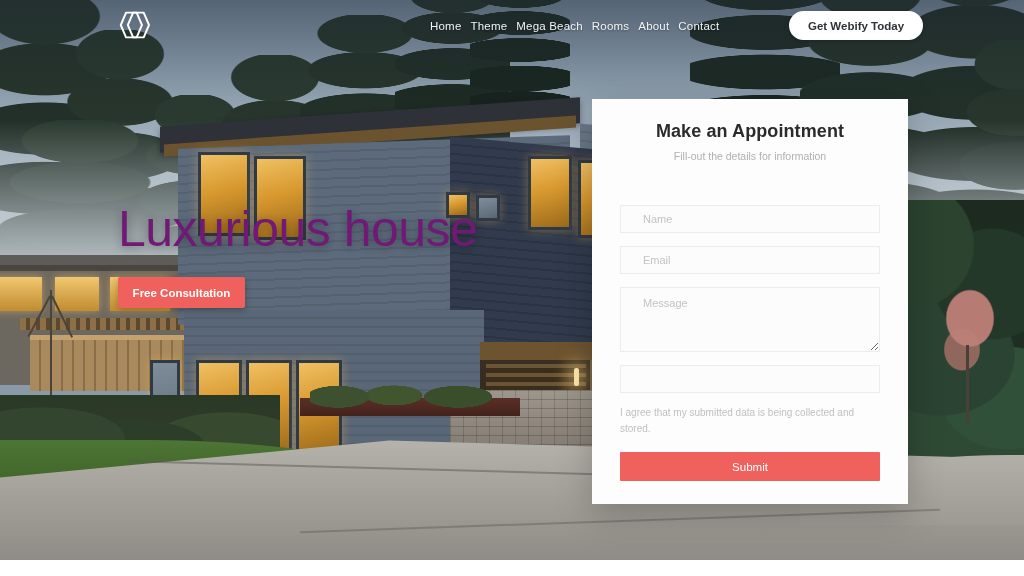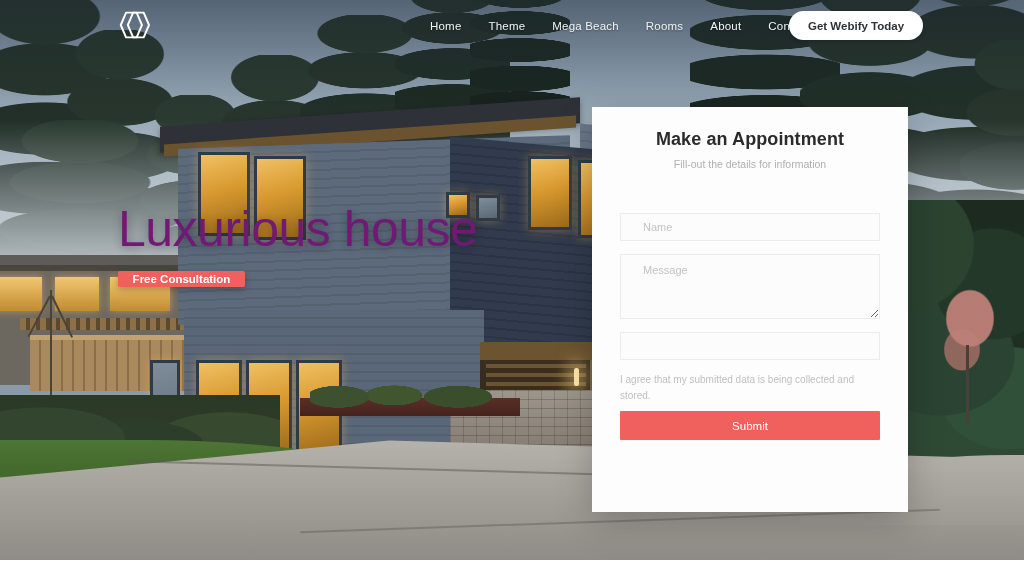--- a/index.html
+++ b/index.html
@@ -248,21 +248,21 @@
   
   .navbar {
     position: absolute; left: 0; top: 0; width: 1024px; height: 52px;
     display: flex; align-items: center;
   }
   .logo {
     position: absolute; left: 115px; top: 10px; width: 38px; height: 30px;
   }
   .navlinks {
     position: absolute; left: 430px; top: 0; height: 52px;
-    display: flex; align-items: center; gap: 27px;
+    display: flex; align-items: center; gap: 9px;
   }
   .navlink {
     color: #f2f4f6;
     font-size: 11.5px;
     letter-spacing: .2px;
     text-decoration: none;
     white-space: nowrap;
     text-shadow: 0 1px 2px rgba(0,0,0,.35);
     cursor: pointer;
   }
@@ -293,37 +293,37 @@
     text-shadow: 0 2px 10px rgba(0,0,0,.32);
   }
   .hero-sub {
     margin-top: 12px;
     color: #f0f0ee;
     font-size: 17px;
     letter-spacing: .1px;
     text-shadow: 0 1px 6px rgba(0,0,0,.42);
   }
   .hero-btn {
-    margin-top: 12px;
-    width: 127px; height: 16px;
+    margin-top: 18px;
+    width: 127px; height: 31px;
     display: flex; align-items: center; justify-content: center;
     background: #f0605c;
     color: #ffffff;
     font-size: 11.5px;
     font-weight: bold;
     border: none;
     border-radius: 2px;
     cursor: pointer;
     font-family: "Liberation Sans", sans-serif;
     box-shadow: 0 2px 7px rgba(0,0,0,.25);
   }
 
   
   .form-card {
-    position: absolute; left: 592px; top: 107px;
+    position: absolute; left: 592px; top: 99px;
     width: 316px; height: 405px;
     background: #fdfdfd;
     box-shadow: 0 10px 34px rgba(0,0,0,.22);
     padding: 22px 28px 0 28px;
   }
   .form-title {
     text-align: center;
     color: #2b2b2b;
     font-size: 18px;
     font-weight: bold;
@@ -357,21 +357,21 @@
     line-height: 1.4;
   }
   .consent {
     margin-top: 12px;
     width: 248px;
     color: #c0c0c0;
     font-size: 10px;
     line-height: 1.55;
   }
   .submit {
-    margin-top: 8px;
+    margin-top: 16px;
     width: 260px; height: 29px;
     background: #f0605c;
     border: none;
     color: #ffffff;
     font-size: 11.5px;
     font-family: "Liberation Sans", sans-serif;
     cursor: pointer;
     border-radius: 1px;
   }
 </style>
@@ -488,20 +488,21 @@
     </div>
     <button class="hero-btn">Free Consultation</button>
   </div>
 
   <div class="form-card">
     <div class="form-title">Make an Appointment</div>
     <div class="form-subtitle">Fill-out the details for information</div>
 
     <input class="field first" type="text" placeholder="Name" style="">
 
+    <input class="field" type="email" placeholder="Email" style="">
 
     <textarea class="field area" placeholder="Message" style=""></textarea>
 
     <input class="field" type="text" placeholder="" style="">
 
     <div class="consent">I agree that my submitted data is being collected and stored.</div>
 
     <button class="submit">Submit</button>
   </div>
 

